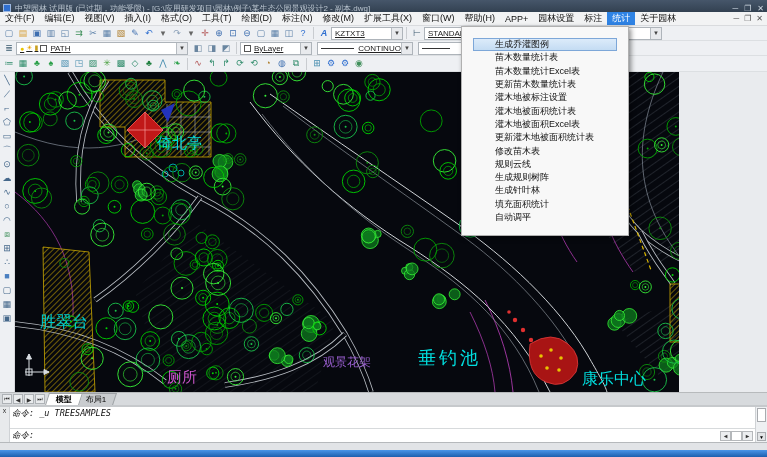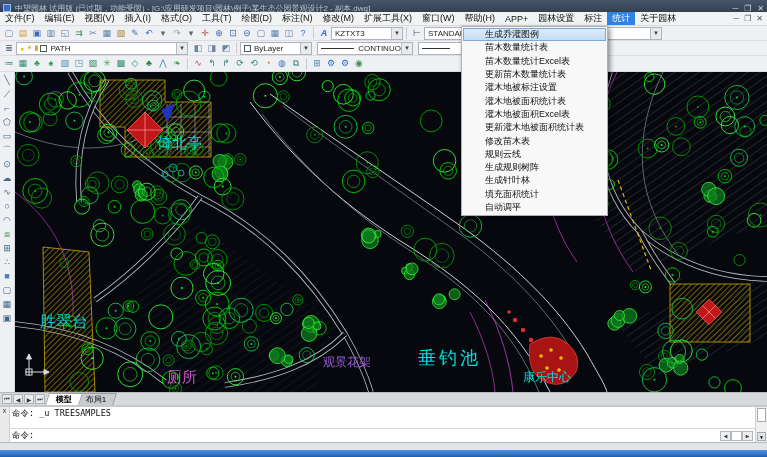--- a/index.html
+++ b/index.html
@@ -25,58 +25,58 @@
   
   .tbrow { position:absolute; left:0; width:767px; background:#eef0f3; display:flex; align-items:center;
     border-bottom:1px solid #dcdfe2; padding-left:2px; }
   #tbrow1 { top:26px; height:15px; }
   #tbrow2 { top:41px; height:15px; }
   #tbrow3 { top:56px; height:16px; }
   .tbico { width:14px; height:13px; display:inline-flex; align-items:center; justify-content:center;
     font-size:9px; line-height:1; color:#39586e; flex:none; border:1px solid transparent; }
   .tbsep { width:1px; height:12px; background:#c9ccd0; margin:0 3px; flex:none; }
   .combo { height:13px; background:#fff; border:1px solid #aeb4ba; display:flex; align-items:center;
-    font-size:8px; color:#222; flex:none; position:relative; padding-left:3px; white-space:nowrap; overflow:hidden;}
+    font-size:8px; color:#222; flex:none; position:relative; padding-left:3px; white-space:nowrap; overflow:hidden;text-decoration:underline;}
   .combo .arrow { position:absolute; right:0; top:0; width:11px; height:100%; background:#e8eaed;
     border-left:1px solid #b7bcc1; display:flex; align-items:center; justify-content:center; font-size:6px; color:#444; }
   .swatch { width:7px; height:7px; border:1px solid #555; background:#fff; margin-right:3px; flex:none; }
   .ltline { display:inline-block; width:34px; height:1px; background:#333; margin-right:4px; }
 
   
   .lefttb { position:absolute; left:0; top:72px; width:15px; height:320px; background:#eef0f3;
     border-right:1px solid #d8dadd; display:flex; flex-direction:column; align-items:center; padding-top:1px; }
   .lefttb .tbico { width:13px; height:14px; font-size:9px; color:#44678a; }
 
   
-  .canvas { position:absolute; left:15px; top:72px; width:752px; height:320px; background:#06080e; overflow:hidden; }
+  .canvas { position:absolute; left:15px; top:72px; width:664px; height:320px; background:#06080e; overflow:hidden; }
   .cadlabel { position:absolute; font-family:"DejaVu Sans",sans-serif; white-space:nowrap; z-index:3; }
 
   
-  .dropdown { position:absolute; left:461px; top:26px; width:147px; background:#f8f8f8;
-    border:1px solid #b0b0b0; box-shadow:2px 2px 5px rgba(0,0,0,.45); z-index:10; padding:1px; font-size:9px; color:#111; }
+  .dropdown { position:absolute; left:461px; top:26px; width:168px; background:#f8f8f8;
+    border:1px solid #b0b0b0; box-shadow:2px 2px 5px rgba(0,0,0,.45); z-index:10; padding:11px; font-size:9px; color:#111; }
   .dropdown .dd-item { height:13.3px; display:flex; align-items:center; padding-left:22px; white-space:nowrap; }
   .dropdown .dd-item.hl { background:linear-gradient(#dcebfa,#c4dcf3); border:1px solid #7da7d8; padding-left:21px; }
 
   
   .tabsrow { position:absolute; left:0; top:392px; width:767px; height:13px; background:#d7dadd;
     display:flex; align-items:flex-end; font-size:8px; border-top:1px solid #b7babc; }
   .tabnav { display:flex; gap:1px; padding:0 2px 1px 2px; }
   .tabnav span { width:10px; height:10px; background:#e9ebed; border:1px solid #aeb2b6; font-size:6px;
     display:flex; align-items:center; justify-content:center; color:#333; }
   .tab { padding:1px 8px 1px 8px; border:1px solid #9ea2a6; border-bottom:none; background:#c9cccf;
     margin-right:-4px; transform:skewX(-18deg); height:12px; display:flex; align-items:center; }
   .tab > span { transform:skewX(18deg); }
   .tab.active { background:#fff; font-weight:bold; z-index:2; }
 
   
   .cmdwin { position:absolute; left:0; top:405px; width:767px; height:38px; background:#fff;
     border-top:2px solid #c6c9cc; border-bottom:1px solid #b6b9bc; display:flex; }
   .cmdgutter { width:10px; background:#e8eaec; border-right:1px solid #cfd2d5; font-size:7px; color:#333;
     display:flex; flex-direction:column; align-items:center; }
-  .cmdbody { flex:1; display:flex; flex-direction:column; font-family:"DejaVu Sans Mono",monospace; font-size:8.5px; color:#111; }
+  .cmdbody { flex:1; display:flex; flex-direction:column; font-family:"DejaVu Sans Mono",monospace; font-size:8.5px; color:#111;font-style:italic; }
   .cmdhist { flex:1; padding:1px 2px; border-bottom:1px solid #d7dadc; }
   .cmdhist div { line-height:11px; white-space:pre; }
   .cmdinput { height:13px; display:flex; align-items:center; padding:0 2px; }
   .cmdinput .hscroll { margin-left:auto; display:flex; }
   .hscroll span { width:11px; height:10px; background:#eceef0; border:1px solid #b5b8bb; font-size:6px;
     display:flex; align-items:center; justify-content:center; color:#333; }
   .vscroll { width:12px; background:#eef0f2; border-left:1px solid #cfd2d5; position:relative; }
   .vscroll .thumb { position:absolute; top:1px; left:1px; width:9px; height:14px; background:#fff; border:1px solid #a8abaf; }
   .vscroll .dn { position:absolute; bottom:1px; left:1px; width:9px; height:9px; background:#e2e4e6;
     border:1px solid #a8abaf; font-size:5px; display:flex; align-items:center; justify-content:center; }
@@ -741,21 +741,21 @@
         <polygon points="14,282 11.5,287 16.5,287" fill="#d8dde2"></polygon>
         <rect x="11" y="297" width="6" height="6"></rect>
       </g>
     </svg>
     
     <div class="cadlabel" style="left: 142px; top: 62px; color: rgb(0, 222, 222); font-size: 15px;">倚北亭</div>
     <div class="cadlabel" style="left: 25px; top: 240px; color: rgb(0, 207, 207); font-size: 16px;">胜翠台</div>
     <div class="cadlabel" style="left: 138px; top: 296px; color: rgb(204, 85, 204); font-size: 15px; margin-left: 14px;">厕所</div>
     <div class="cadlabel" style="left: 308px; top: 282px; color: rgb(154, 95, 208); font-size: 12px;">观景花架</div>
     <div class="cadlabel" style="left: 403px; top: 274px; letter-spacing: 3px; color: rgb(0, 224, 224); font-size: 18px;">垂钓池</div>
-    <div class="cadlabel" style="left: 508px; top: 297px; color: rgb(0, 224, 224); font-size: 12px;">康乐中心</div>
+    <div class="cadlabel" style="left: 567px; top: 297px; color: rgb(0, 224, 224); font-size: 16px;">康乐中心</div>
   </div>
 
   <div class="dropdown">
     <span style="display:block;">
         <span class="dd-item hl">生成乔灌图例</span>
         <span class="dd-item">苗木数量统计表</span>
         <span class="dd-item">苗木数量统计Excel表</span>
         <span class="dd-item">更新苗木数量统计表</span>
         <span class="dd-item">灌木地被标注设置</span>
         <span class="dd-item">灌木地被面积统计表</span>

